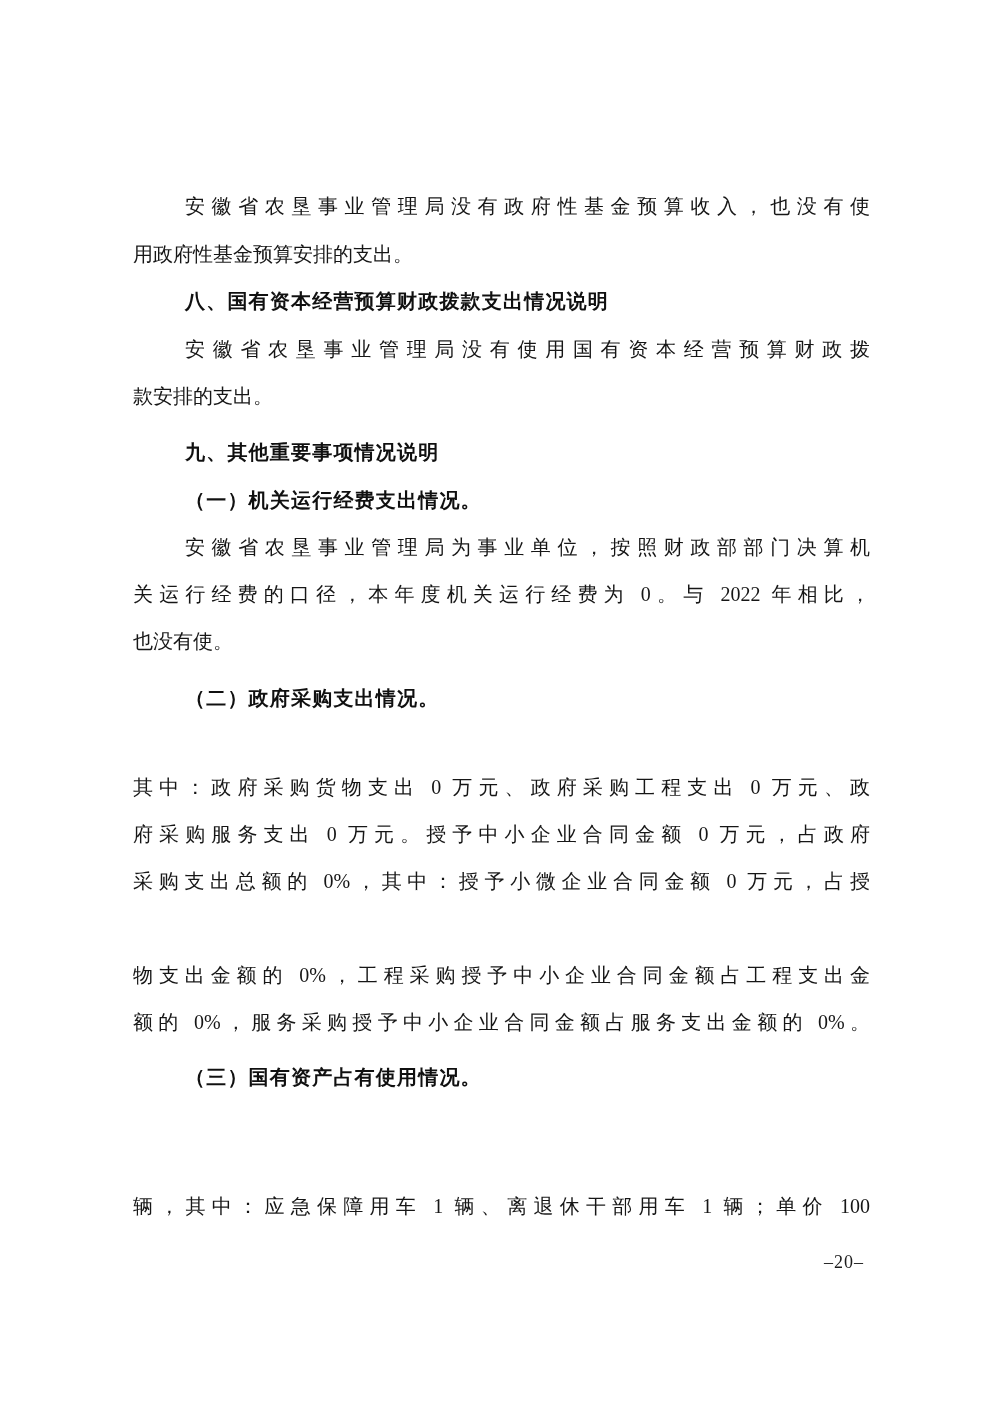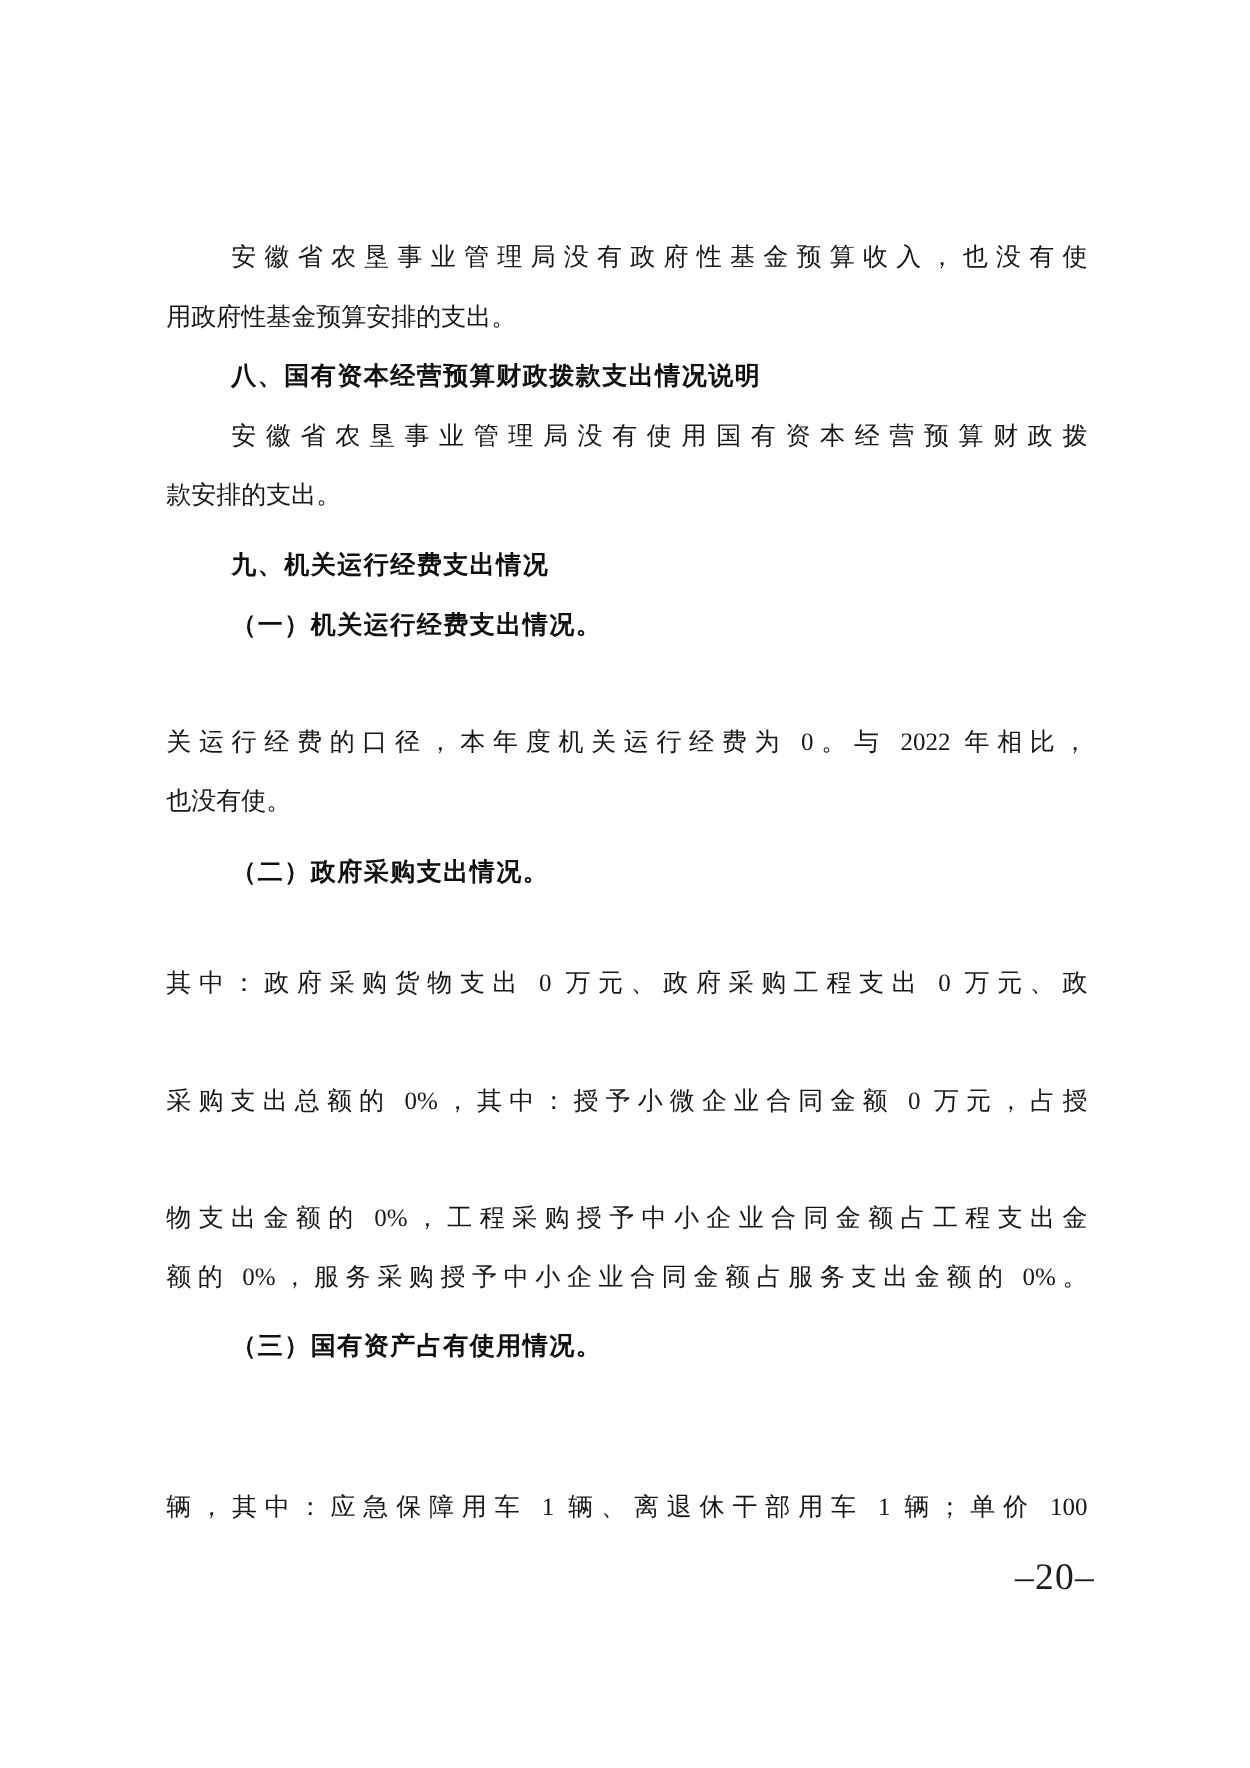--- a/index.html
+++ b/index.html
@@ -39,51 +39,53 @@
     font-weight: 700;
     letter-spacing: 1.2px;
     color: #101010;
   }
   .pagenum {
     position: absolute;
     top: 1248px;
     left: 808px;
     width: 72px;
     height: 30px;
-    font-size: 30px;
+    font-size: 18px;
     line-height: 28px;
     letter-spacing: 1px;
     text-align: center;
     color: #1c1c1c;
     font-family: "Liberation Serif", "DejaVu Serif", serif;
   }
 </style>
 </head>
 <body>
 
 <div class="page">
 
   <div class="line indent fill" style="top:190px">安徽省农垦事业管理局没有政府性基金预算收入，也没有使</div>
   <div class="line" style="top:238px">用政府性基金预算安排的支出。</div>
 
   <div class="line indent fill" style="top:333px">安徽省农垦事业管理局没有使用国有资本经营预算财政拨</div>
 
   <div class="line indent heading" style="top:285px">八、国有资本经营预算财政拨款支出情况说明</div>
   <div class="line" style="top:380px">款安排的支出。</div>
 
-  <div class="line indent heading" style="top:436px">九、机关运行经费支出情况</div>
+  <div class="line indent heading" style="top:436px">九、其他重要事项情况说明</div>
 
   <div class="line indent heading" style="top:484px">（一）机关运行经费支出情况。</div>
 
+  <div class="line indent fill" style="top:531px">安徽省农垦事业管理局为事业单位，按照财政部部门决算机</div>
   <div class="line fill" style="top:578px">关运行经费的口径，本年度机关运行经费为 0。与 2022 年相比，</div>
   <div class="line" style="top:625px">也没有使。</div>
 
   <div class="line indent heading" style="top:682px">（二）政府采购支出情况。</div>
 
   <div class="line fill" style="top:771px">其中：政府采购货物支出 0 万元、政府采购工程支出 0 万元、政</div>
+  <div class="line fill" style="top:818px">府采购服务支出 0 万元。授予中小企业合同金额 0 万元，占政府</div>
   <div class="line fill" style="top:865px">采购支出总额的 0%，其中：授予小微企业合同金额 0 万元，占授</div>
   <div class="line fill" style="top:959px">物支出金额的 0%，工程采购授予中小企业合同金额占工程支出金</div>
   <div class="line fill" style="top:1006px">额的 0%，服务采购授予中小企业合同金额占服务支出金额的 0%。</div>
 
   <div class="line indent heading" style="top:1061px">（三）国有资产占有使用情况。</div>
 
   <div class="line fill" style="top:1190px">辆，其中：应急保障用车 1 辆、离退休干部用车 1 辆；单价 100</div>
 
   <div class="pagenum">–20–</div>
 

